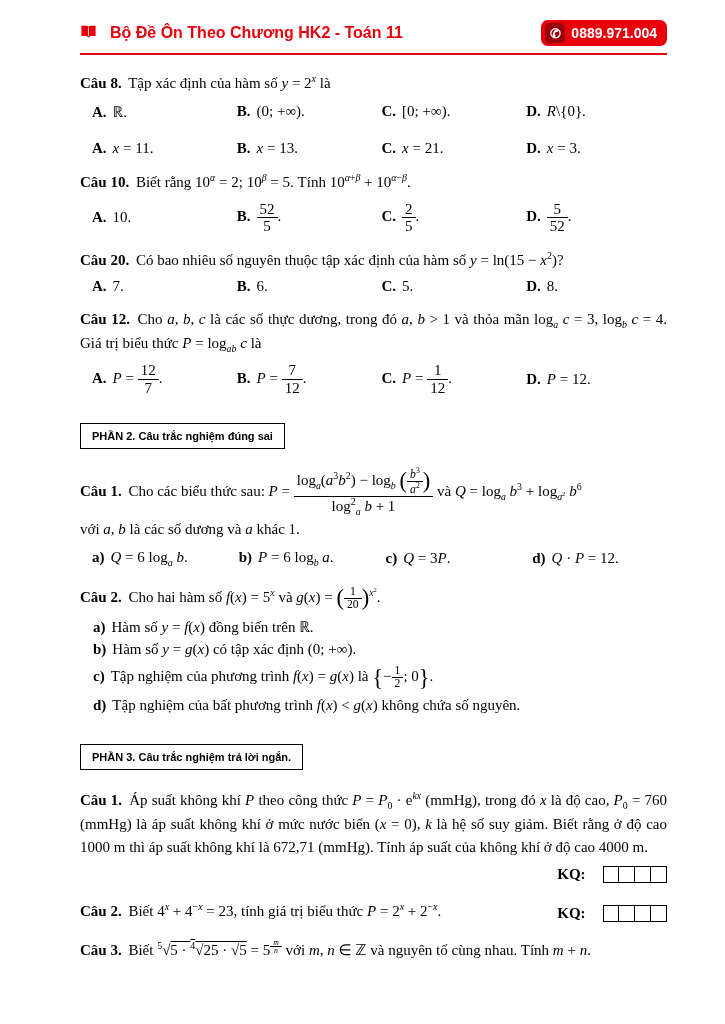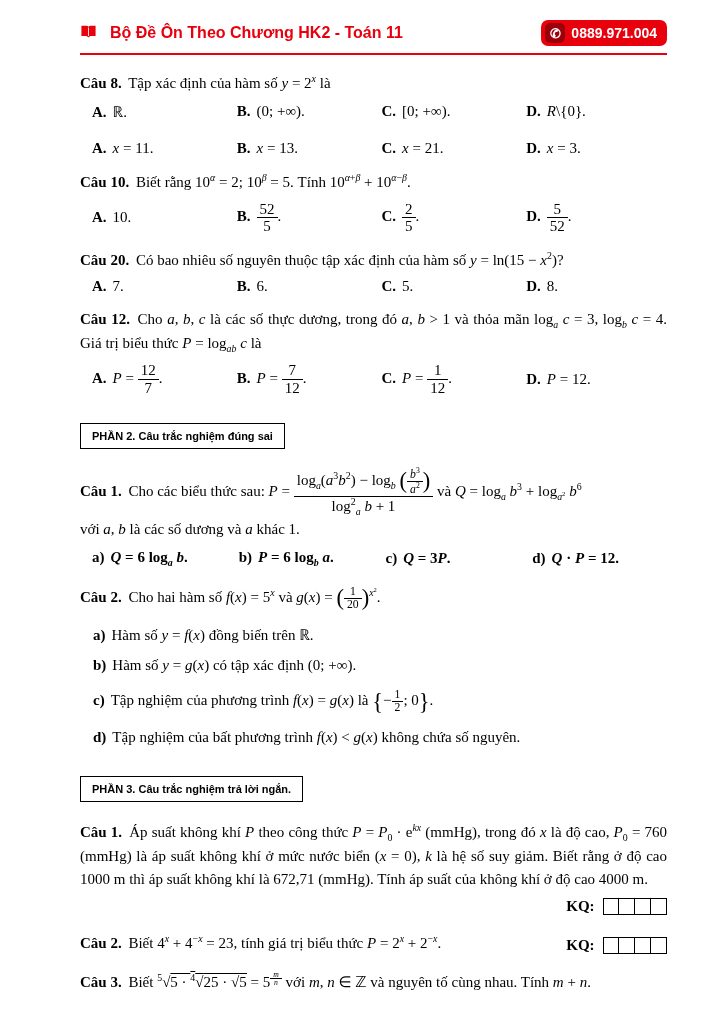--- a/index.html
+++ b/index.html
@@ -28,39 +28,39 @@
     font-size:13px; }
   .redline { height:2px; background:var(--red,#e8000d); margin:7px 0 16px; }
   
   .q { margin-bottom:13px; }
   .stem { text-align:justify; line-height:1.55; }
   .stem > b { margin-right:3px; }
   .opts { display:grid; grid-template-columns:repeat(4,1fr);
     padding-left:12px; margin-top:6px; column-gap:4px; align-items:center; }
   .opt b { margin-right:6px; }
   .items4 { display:grid; grid-template-columns:repeat(4,1fr);
-    padding-left:12px; margin-top:8px; column-gap:12px; align-items:center;font-weight:bold; }
+    padding-left:12px; margin-top:8px; column-gap:12px; align-items:center; }
   .itemlist { padding-left:13px; }
-  .itemlist .item { margin-top:8px; line-height:1.5; }
+  .itemlist .item { line-height:1.5; }
   .item b { margin-right:6px; }
   .secbox { display:inline-block; align-self:flex-start;
     border:1.6px solid #000; padding:6px 11px;
     font-family:"Liberation Sans",sans-serif; font-weight:bold; font-size:11px;
     margin:14px 0 18px; }
   
   sup { font-size:0.66em; }
   sub { font-size:0.66em; }
   .frac { display:inline-block; vertical-align:middle; text-align:center; line-height:1.1; }
   .frac .num { display:block; border-bottom:1px solid #000; padding:0 3px; }
   .frac .den { display:block; padding:0 3px; }
   .sfrac { font-size:0.78em; line-height:1; }
   .bigp { font-size:1.5em; vertical-align:middle; font-weight:normal; }
   .ovl { text-decoration:overline;font-family:Liberation Serif, serif; }
   
-  .kq { float:right; display:inline-flex; align-items:center; gap:8px; margin-top:3px; }
+  .kq { float:right; display:inline-flex; align-items:center; gap:17px; margin-top:3px; }
   .kqboxes { display:inline-flex; }
   .kqcell { width:17px; height:17px; border:1.2px solid #000; margin-left:-1.2px; background:#fff; }
   .kqcell:first-child { margin-left:0; }
 </style>
 </head>
 <body style="--red: #e8000d;">
 
 <div class="page">
 
   <div class="hdr">

